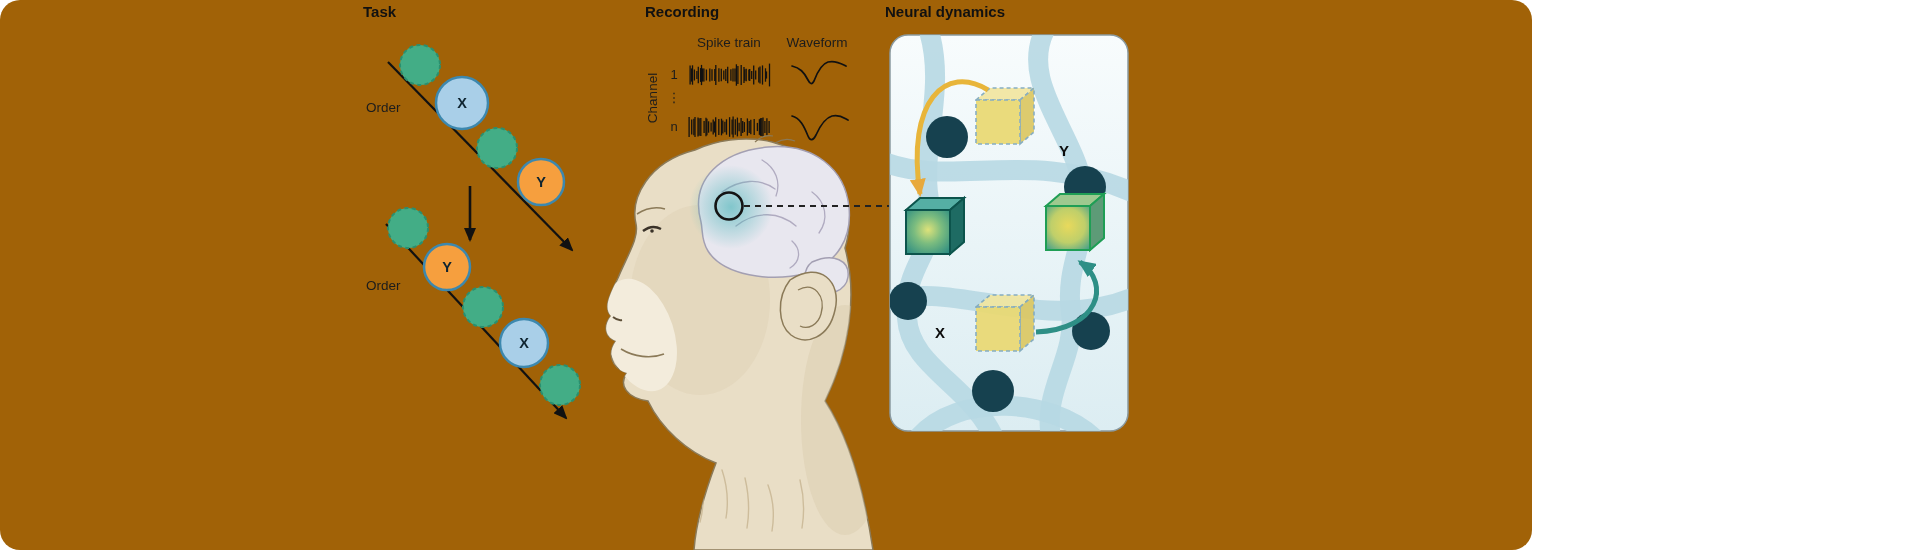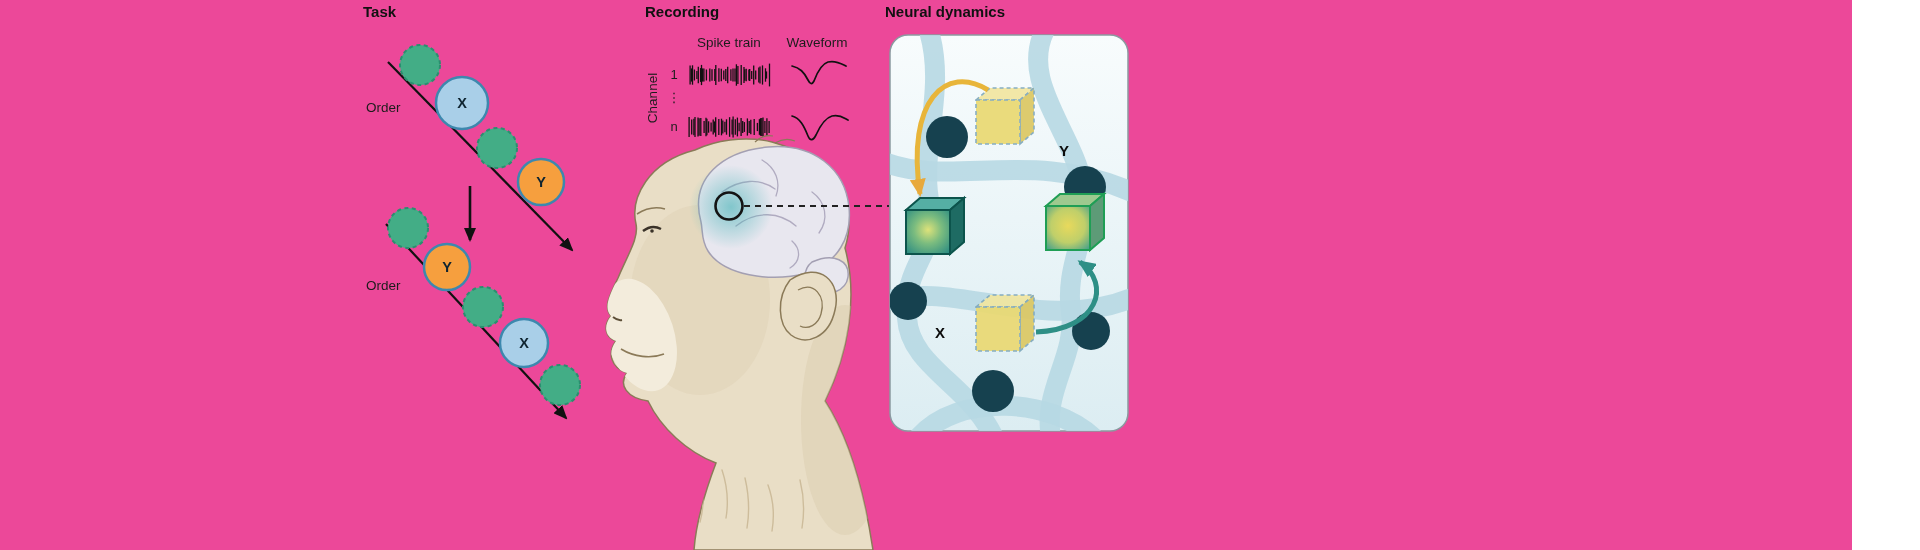--- a/index.html
+++ b/index.html
@@ -1,17 +1,17 @@
 <!DOCTYPE html>
 <html><head>
 <meta charset="utf-8">
 <style>
   html,body{margin:0;padding:0;background:#fff;}
-  .canvas{position:relative;width:1852px;height:550px;background:#ec4899;overflow:hidden;
-          font-family:"Liberation Sans",sans-serif;}
+  .canvas{position:relative;width:1532px;height:550px;background:#a16207;overflow:hidden;
+          font-family:"Liberation Sans",sans-serif;border-radius:20px;}
   svg{display:block;}
   svg text{font-family:"Liberation Sans",sans-serif;}
   .title{font-size:15px;font-weight:bold;fill:#111;}
   .lbl{font-size:13.5px;fill:#1c1c1c;}
   .letter{font-size:14.5px;font-weight:bold;fill:#0e2430;text-anchor:middle;}
   .statelbl{font-size:15px;font-weight:bold;fill:#0b0b0b;text-anchor:middle;}
   .chnum{font-size:13px;fill:#1c1c1c;text-anchor:middle;}
   .spikes line{stroke:#111;stroke-width:1.3;}
   .wave{stroke:#111;stroke-width:1.7;fill:none;stroke-linecap:round;}
   .ribbon{stroke:#b7d8e3;stroke-width:20;fill:none;stroke-linecap:round;opacity:0.9;}

